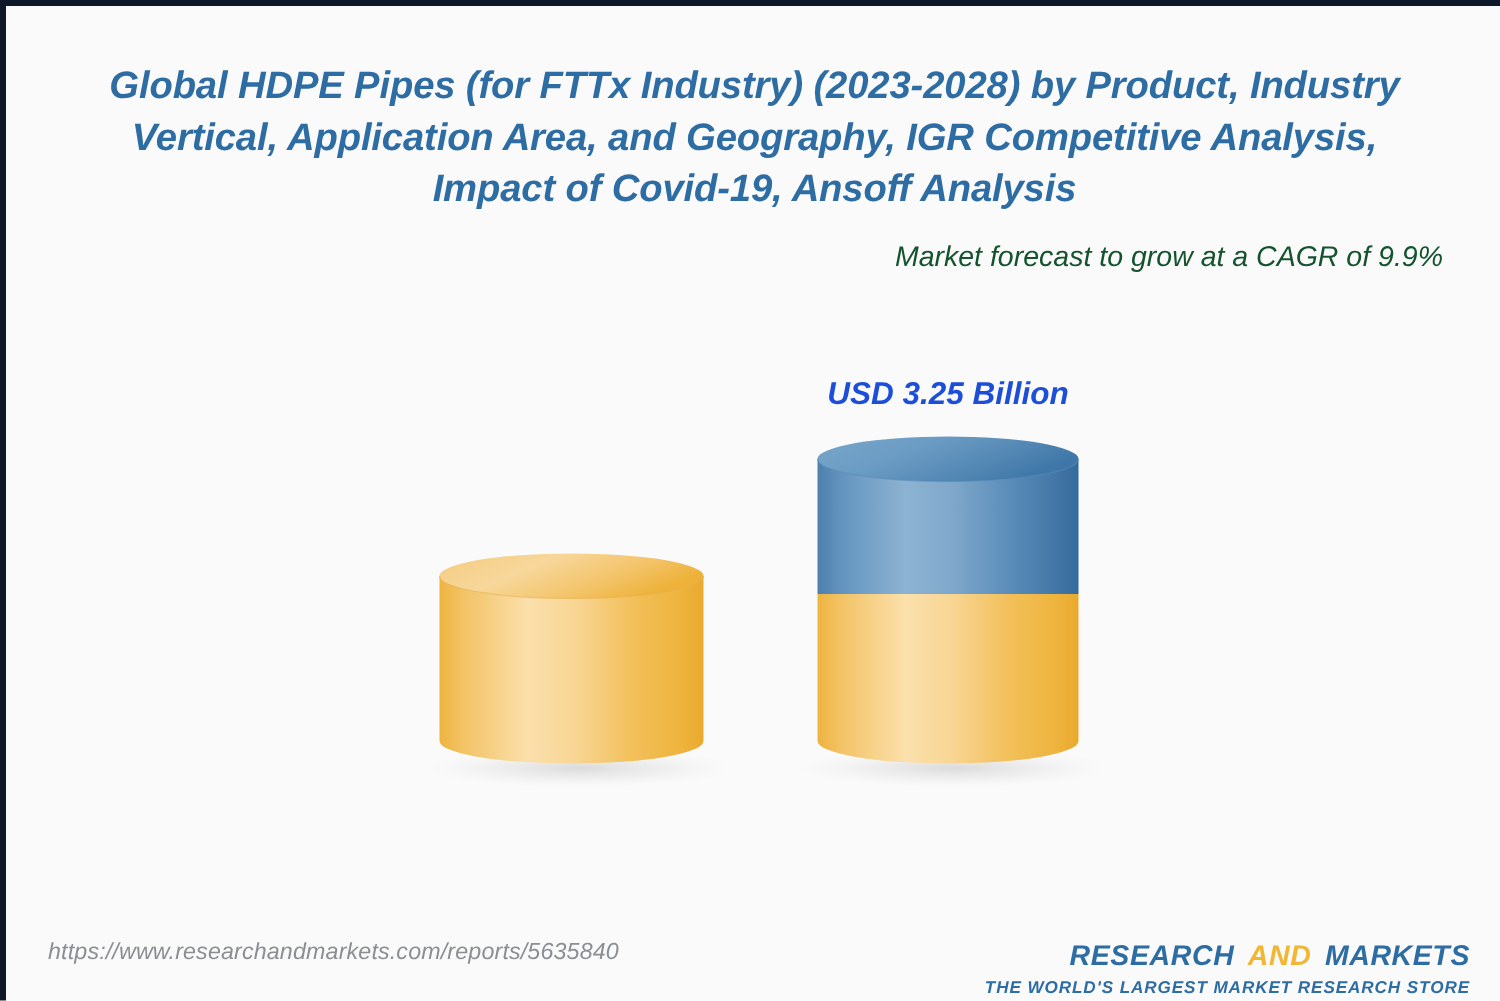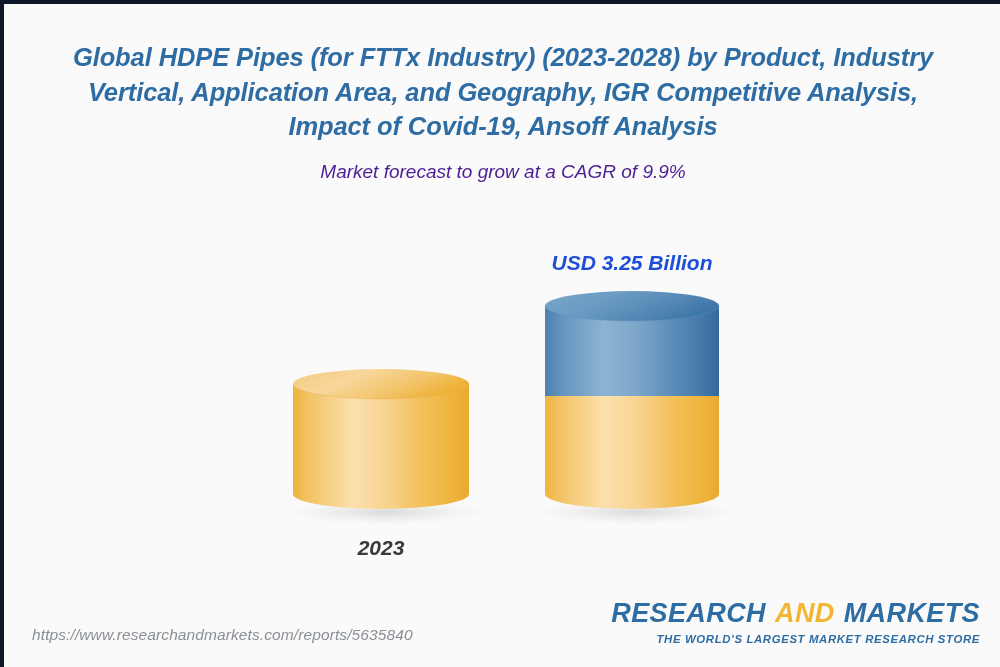--- a/index.html
+++ b/index.html
@@ -38,22 +38,23 @@
     font-weight: bold;
     line-height: 1.36;
     color: #2e6da4;
     letter-spacing: -0.1px;
     margin: 0;
   }
   .chart-subtitle {
     margin: 16px 0 0 0;
     font-size: 19px;
     font-weight: normal;
-    color: #4c1d95;
+    color: #14532d;
     line-height: 1.3;
+    text-align: right;
   }
 
   
   .plot-area {
     position: absolute;
     left: 0;
     top: 0;
     width: 998px;
     height: 665px;
     pointer-events: none;
@@ -88,25 +89,26 @@
     letter-spacing: 0.1px;
   }
 
   .logo-block {
     position: absolute;
     right: 22px;
     top: 596px;
     text-align: right;
   }
   .logo-main {
-    font-size: 27px;
+    font-size: 19px;
     font-weight: bold;
     letter-spacing: 0.4px;
     line-height: 1;
     white-space: nowrap;
+    margin-top: 28px;
   }
   .logo-word-blue { color: #2e6da4; }
   .logo-word-gold { color: #f2b632; }
   .logo-tagline {
     margin-top: 6px;
     font-size: 11.4px;
     font-weight: bold;
     color: #2e6da4;
     letter-spacing: 0.62px;
     white-space: nowrap;
@@ -196,21 +198,20 @@
         <path d="M 541 302 L 541 392 L 715 392 L 715 302 Z" fill="url(#blueBody)"></path>
       </g>
 
       <ellipse cx="628" cy="302" rx="87" ry="15" fill="url(#blueTop)"></ellipse>
       <path d="M 541 302 A 87 15 0 0 0 715 302" fill="none" stroke="#5a8cb8" stroke-width="0.8" opacity="0.6"></path>
     </g>
   </svg>
 
   <div class="value-label" style="left:468px; top:247px;">USD 3.25 Billion</div>
 
-  <div class="year-label" style="left:217px; top:532px;">2023</div>
 
   <div class="source-url">https://www.researchandmarkets.com/reports/5635840</div>
 
   <div class="logo-block">
     <div class="logo-main">
       <span class="logo-word-blue">RESEARCH</span><span style="display:inline-block;width:9px"></span><span class="logo-word-gold">AND</span><span style="display:inline-block;width:9px"></span><span class="logo-word-blue">MARKETS</span>
     </div>
     <div class="logo-tagline">THE WORLD'S LARGEST MARKET RESEARCH STORE</div>
   </div>
 

